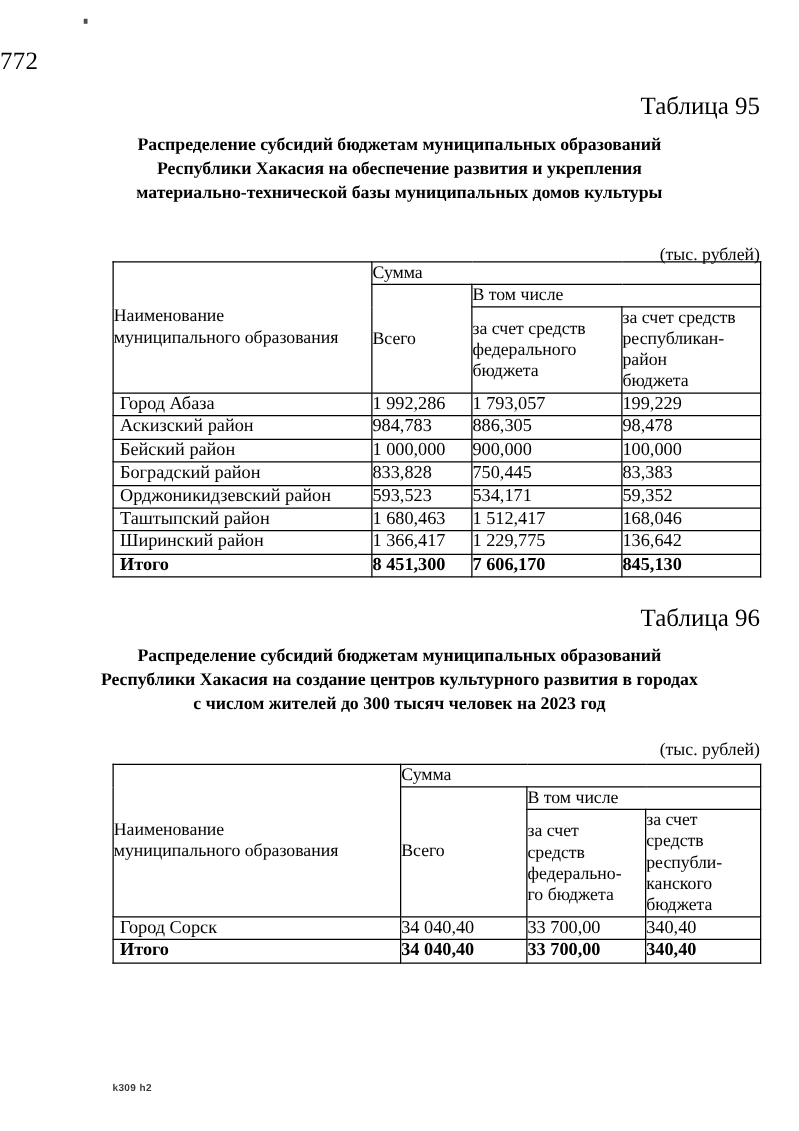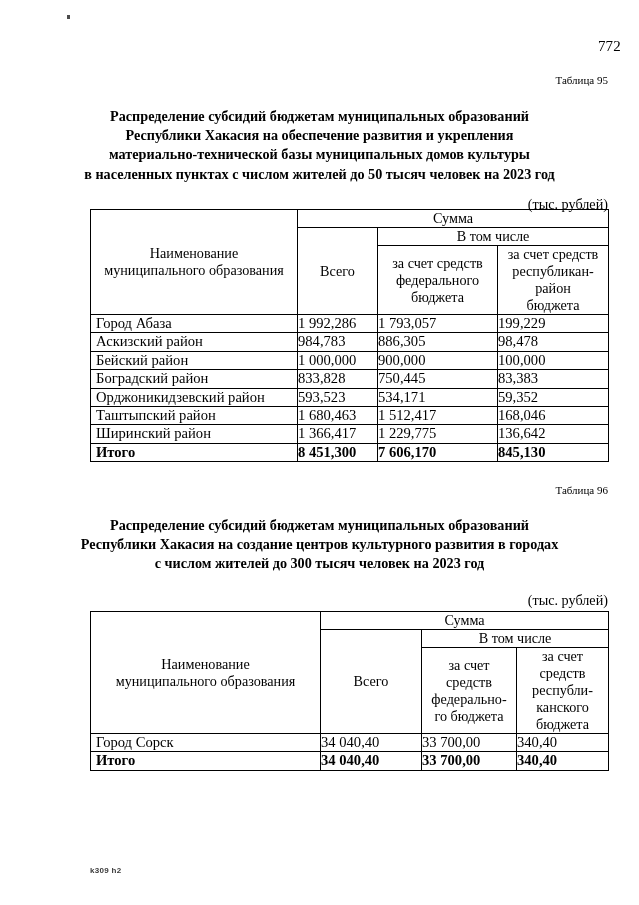--- a/index.html
+++ b/index.html
@@ -26,28 +26,28 @@
     width: 3px;
     height: 4px;
     background: #2b2b2b;
     opacity: .85;
   }
   .page-number {
     position: absolute;
     left: 0;
     top: 38px;
     width: 621px;
-    text-align: right;
-    font-size: 15px;
+    text-align: left;
+    font-size: 20px;
     letter-spacing: .2px;
   }
   .table-label {
     position: absolute;
     right: 31px;
-    font-size: 11px;
+    font-size: 20px;
   }
   #label-95 { top: 74px; }
   #label-96 { top: 484px; }
 
   .doc-title {
     position: absolute;
     left: 0;
     width: 639px;
     text-align: center;
     font-weight: bold;
@@ -71,21 +71,21 @@
     border-collapse: collapse;
     font-size: 14.2px;
     table-layout: fixed;
   }
   table.rub td {
     border: 1px solid #000000;
     padding: 0;
     vertical-align: middle;
   }
   td.hd {
-    text-align: center;
+    text-align: left;
     line-height: 17px;
     padding: 1px 2px;
   }
   .data-row td {
     border: none;
     font-size: 14.6px;
     line-height: 17.4px;
     height: 17.4px;
     padding: 0;
     margin-left: 40px;
@@ -132,21 +132,20 @@
   <div class="scan-dot"></div>
 
   <div class="page-number">772</div>
 
   <div class="table-label" id="label-95">Таблица 95</div>
 
   <div class="doc-title" id="title-1">
     <span class="tl">Распределение субсидий бюджетам муниципальных образований</span>
     <span class="tl">Республики Хакасия на обеспечение развития и укрепления</span>
     <span class="tl">материально-технической базы муниципальных домов культуры</span>
-    <span class="tl">в населенных пунктах с числом жителей до 50 тысяч человек на 2023 год</span>
   </div>
 
   <div class="units" id="units-1">(тыс. рублей)</div>
 
   <table class="rub" id="table-95">
     <colgroup>
       <col style="width:207px">
       <col style="width:80px">
       <col style="width:120px">
       <col style="width:111px">

